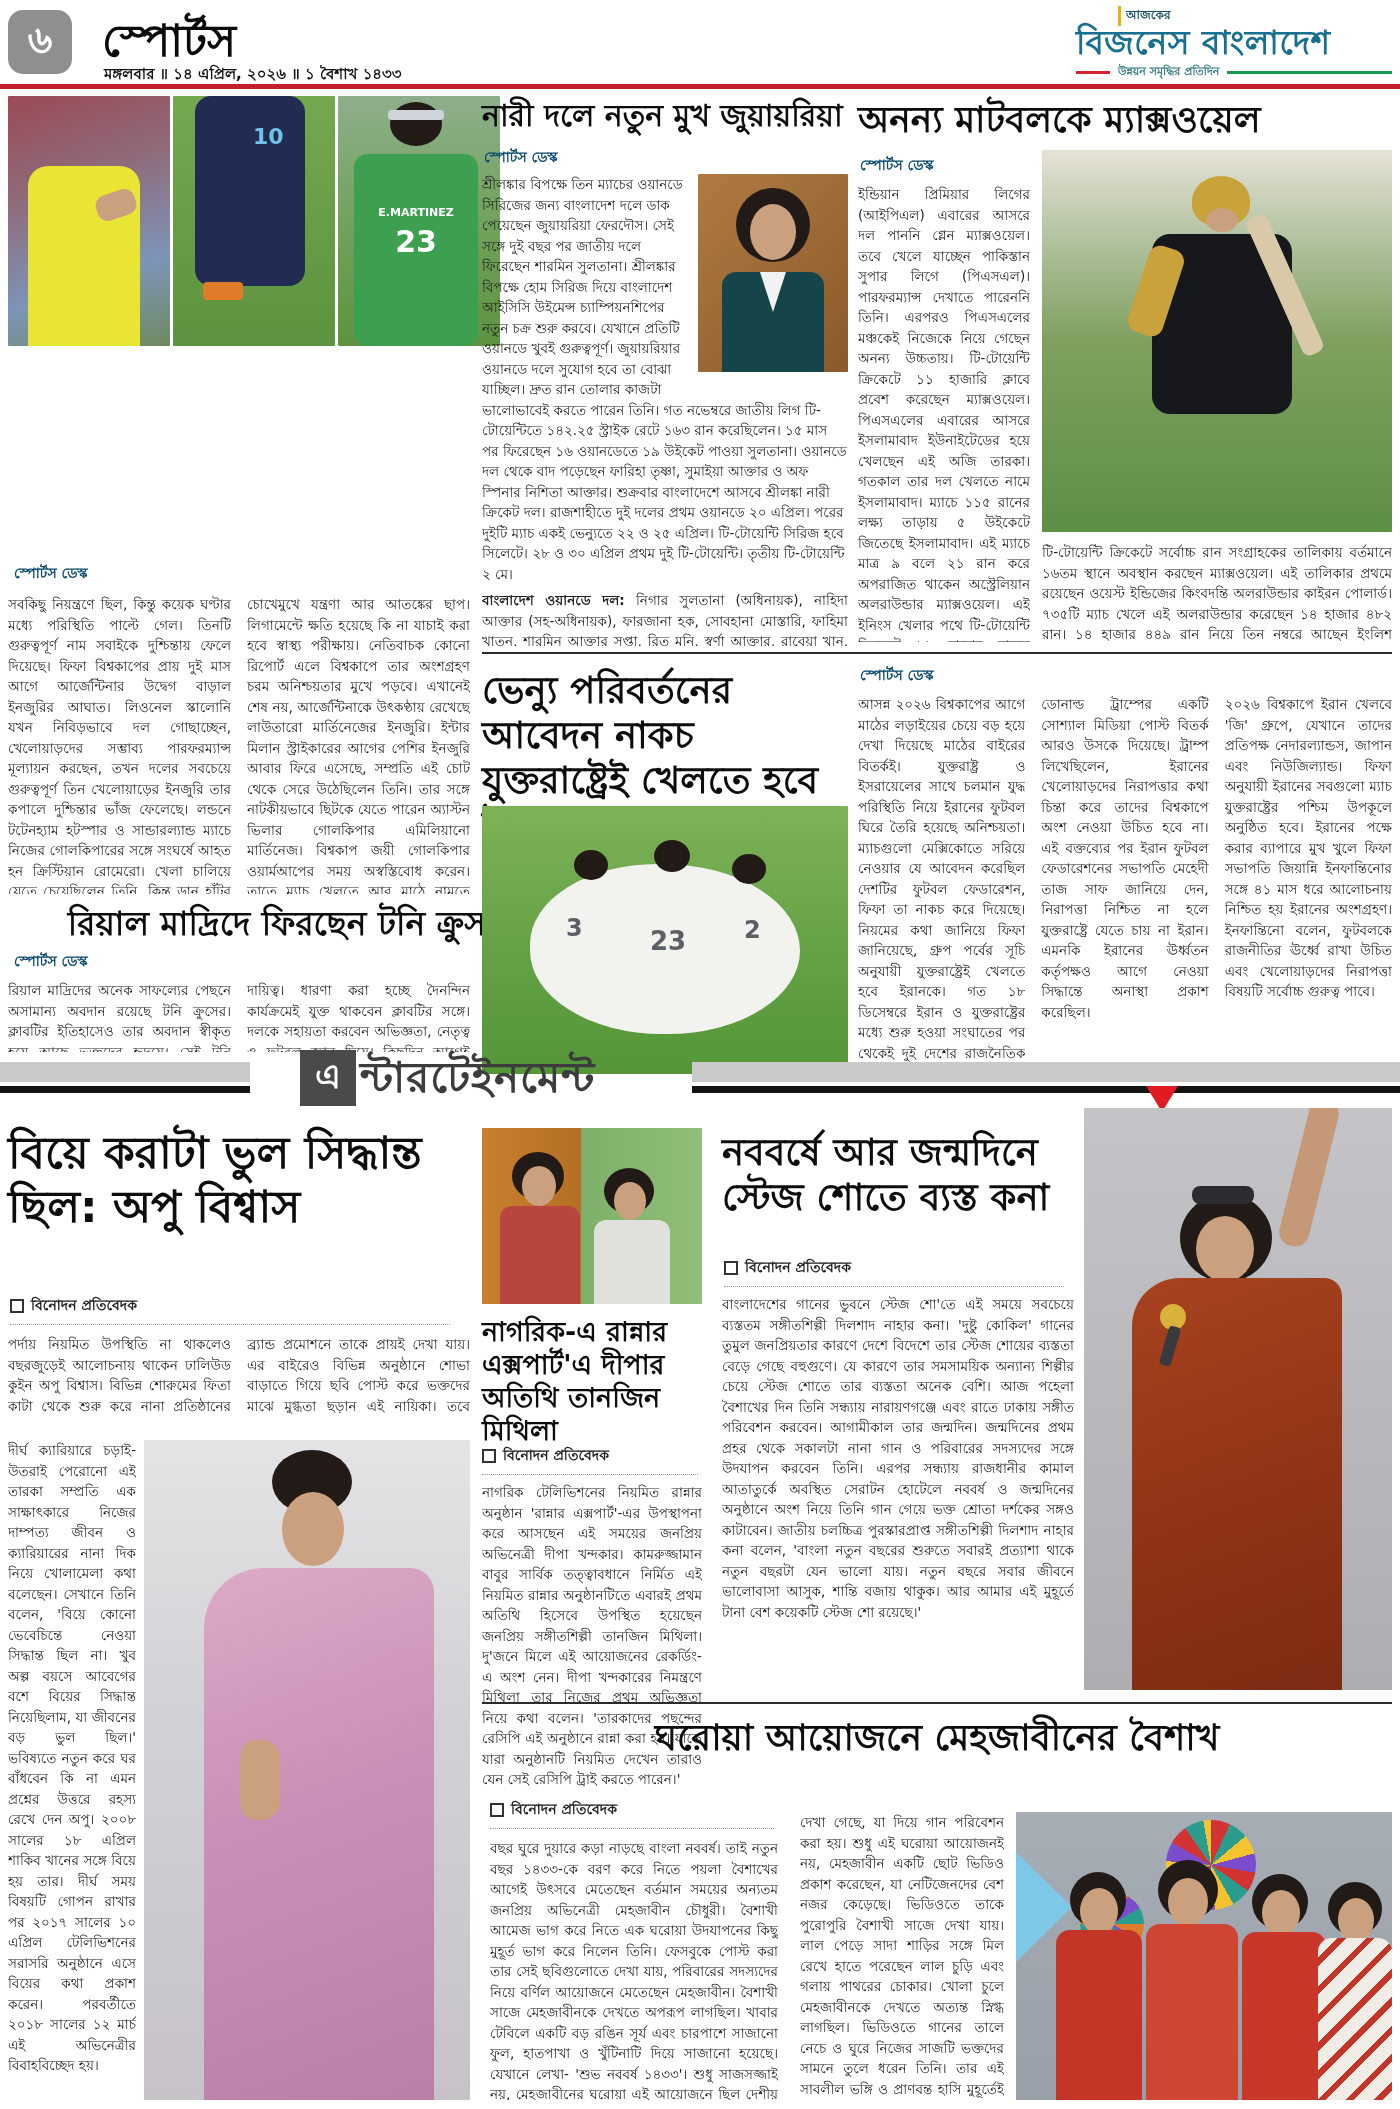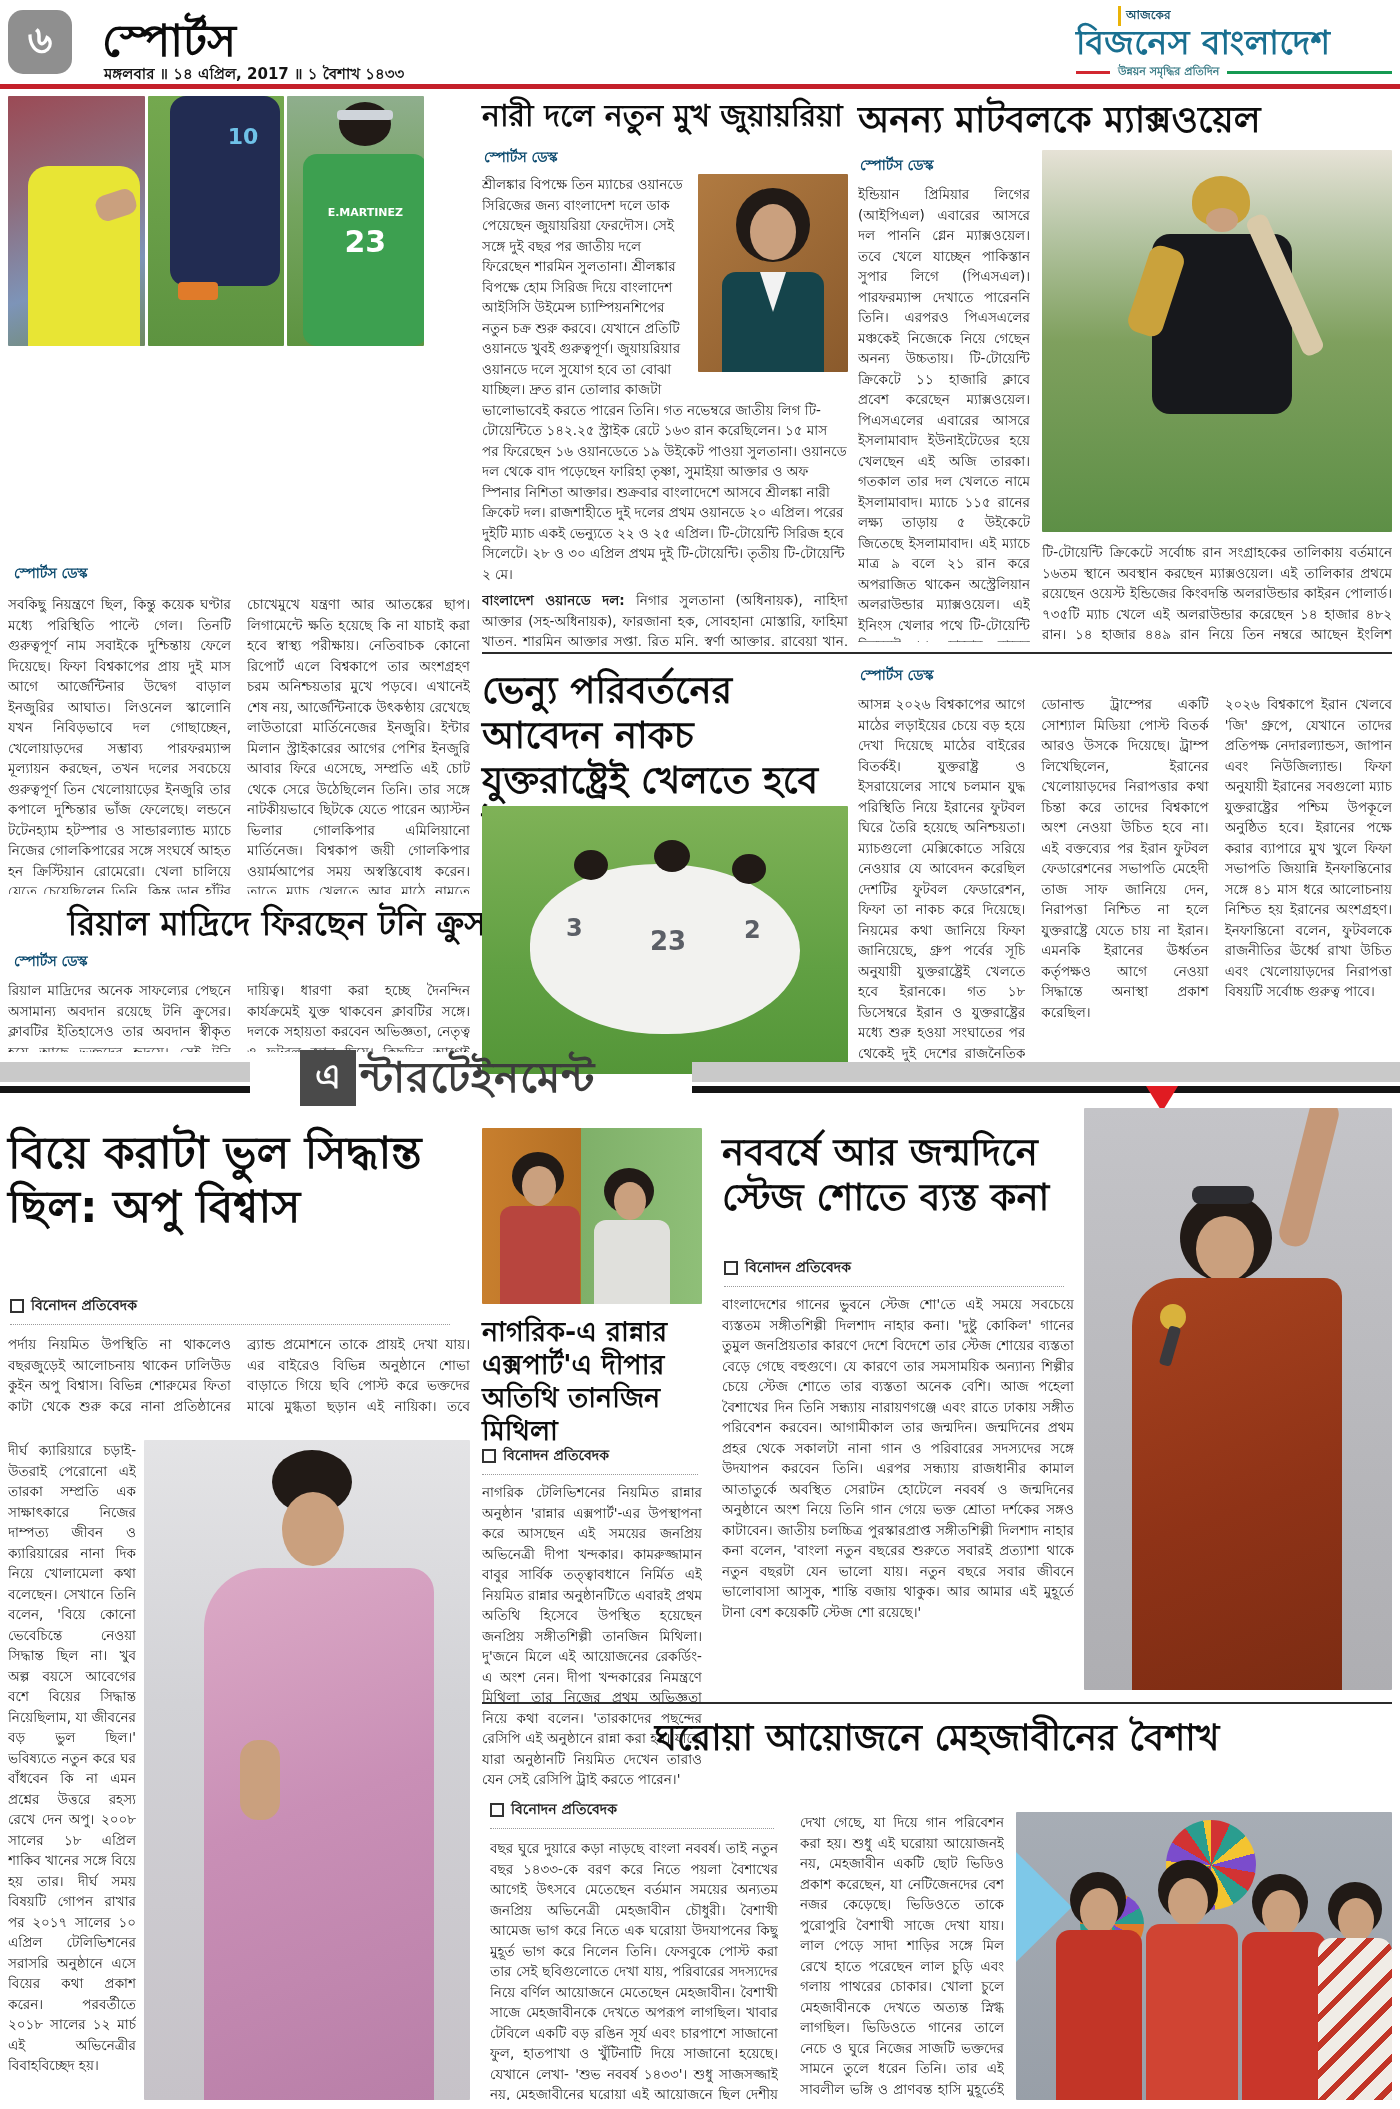--- a/index.html
+++ b/index.html
@@ -43,37 +43,37 @@
 </style>
 </head>
 <body>
 
 <div class="page">
 
   <div class="abs badge" style="left:8px;top:10px;">
     <span>৬</span>
   </div>
   <div class="abs" style="left:102px;top:8px;font-size:44px;font-weight:bold;color:#0b0b0b;">স্পোর্টস</div>
-  <div class="abs" style="left:104px;top:62px;font-size:15px;font-weight:bold;color:#141414;">মঙ্গলবার ॥ ১৪ এপ্রিল, 2017 ॥ ১ বৈশাখ ১৪৩৩</div>
+  <div class="abs" style="left:104px;top:62px;font-size:15px;font-weight:bold;color:#141414;">মঙ্গলবার ॥ ১৪ এপ্রিল, ২০২৬ ॥ ১ বৈশাখ ১৪৩৩</div>
 
   <div class="abs" style="left:1076px;top:6px;width:316px;">
     <div style="display:flex;justify-content:flex-start;padding-left:42px;">
       <span class="brand-pre">আজকের</span>
     </div>
     <div class="brand-name">বিজনেস বাংলাদেশ</div>
     <div class="tagline-row" style="margin-top:4px;">
       <span class="tag-red"></span>
       <span class="tagline">উন্নয়ন সমৃদ্ধির প্রতিদিন</span>
       <span class="tag-green"></span>
     </div>
   </div>
 
   <div class="abs redrule" style="left:0;top:84px;width:1400px;"></div>
 
-  <div class="abs" style="left:8px;top:96px;width:416px;height:250px;display:flex;gap:3px;">
+  <div class="abs" style="left:8px;top:96px;width:492px;height:250px;display:flex;gap:3px;">
     <div class="photo" style="flex:1;position:relative;background:linear-gradient(160deg,#9b4a55 0%,#8f6b7a 35%,#7d94b8 70%,#6f8a5f 100%);">
       <div class="shape" style="left:20px;top:70px;width:112px;height:200px;background:#e8e534;border-radius:20px;"></div>
       <div class="shape face" style="left:88px;top:96px;width:40px;height:26px;border-radius:10px;transform:rotate(-18deg);"></div>
     </div>
     <div class="photo" style="flex:1;position:relative;background:linear-gradient(180deg,#74a84f,#5d9340);">
       <div class="shape" style="left:22px;top:0px;width:110px;height:190px;background:#222c52;border-radius:16px;"></div>
       <div class="shape" style="left:80px;top:28px;font-size:22px;font-weight:bold;color:#6fc2e8;">10</div>
       <div class="shape" style="left:30px;top:186px;width:40px;height:18px;background:#e07b2a;border-radius:4px;"></div>
     </div>
     <div class="photo" style="flex:1;position:relative;background:linear-gradient(180deg,#8fae8d 0%,#74a45f 45%,#5d9340 100%);">

